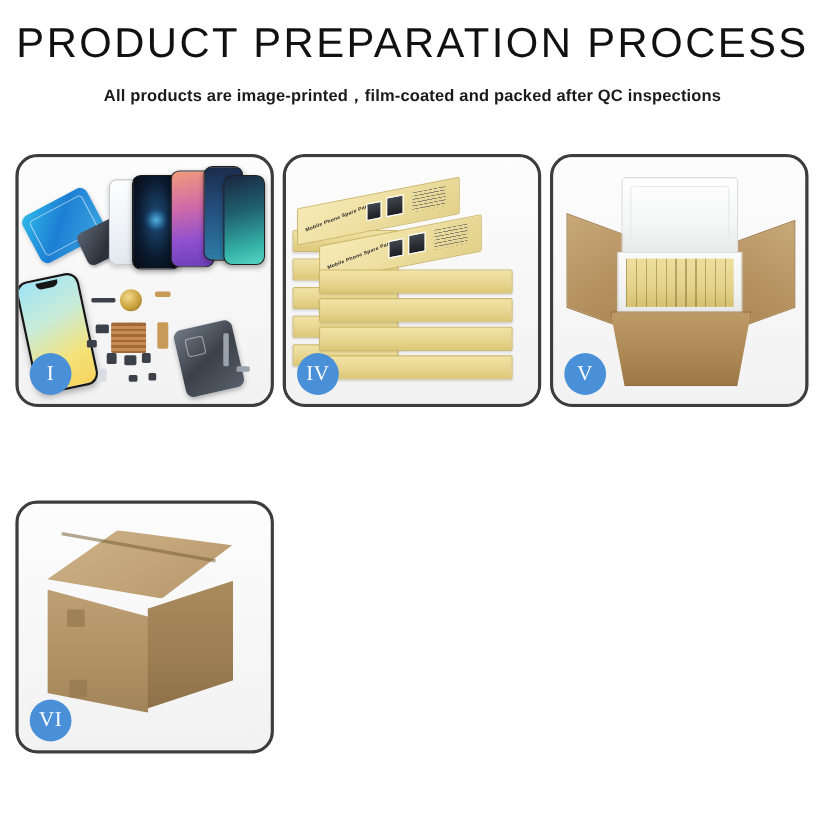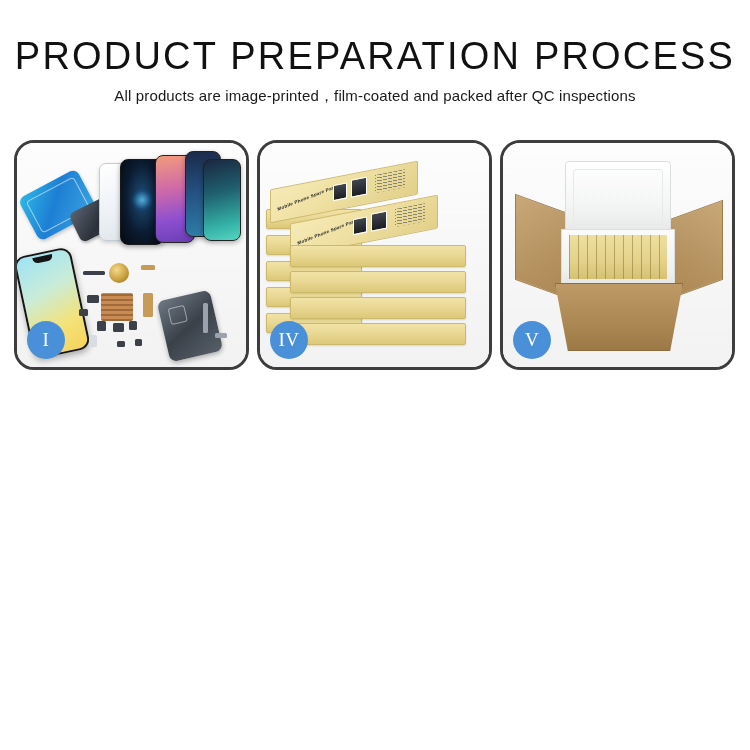--- a/index.html
+++ b/index.html
@@ -16,39 +16,39 @@
   .page {
     position: relative;
     width: 750px;
     height: 750px;
     background: #ffffff;
   }
 
   
   .header {
     width: 100%;
-    padding-top: 36px;
+    padding-top: 20px;
     text-align: center;
   }
 
   .title {
     font-family: "Liberation Sans", sans-serif;
     font-size: 38px;
     font-weight: 400;
     letter-spacing: 2.2px;
     color: #111111;
     line-height: 1.08;
     white-space: nowrap;
   }
 
   .subtitle {
-    margin-top: 10px;
+    margin-top: 17px;
     font-family: "Liberation Sans", sans-serif;
     font-size: 15px;
-    font-weight: 400;
+    font-weight: 700;
     letter-spacing: 0.15px;
     color: #1a1a1a;
     white-space: nowrap;
   }
 
   
   .grid {
     position: absolute;
     top: 140px;
     left: 14px;
@@ -481,15 +481,26 @@
         <div class="p5-flap-l"></div>
         <div class="p5-flap-r"></div>
         <div class="p5-foam-lid"></div>
         <div class="p5-foam-body"></div>
         <div class="p5-inner"></div>
         <div class="p5-body"></div>
       </div>
       <div class="badge">V</div>
     </div>
 
+    <div class="panel">
+      <div class="panel-stage">
+        <div class="p6-top"></div>
+        <div class="p6-top-seam"></div>
+        <div class="p6-left"></div>
+        <div class="p6-right"></div>
+        <div class="p6-tape" style="left:44px;  top:96px;  width:16px; height:16px;"></div>
+        <div class="p6-tape" style="left:46px;  top:160px; width:16px; height:16px;"></div>
+      </div>
+      <div class="badge">VI</div>
+    </div>
 
   </div>
 </div>
 
 </body></html>

